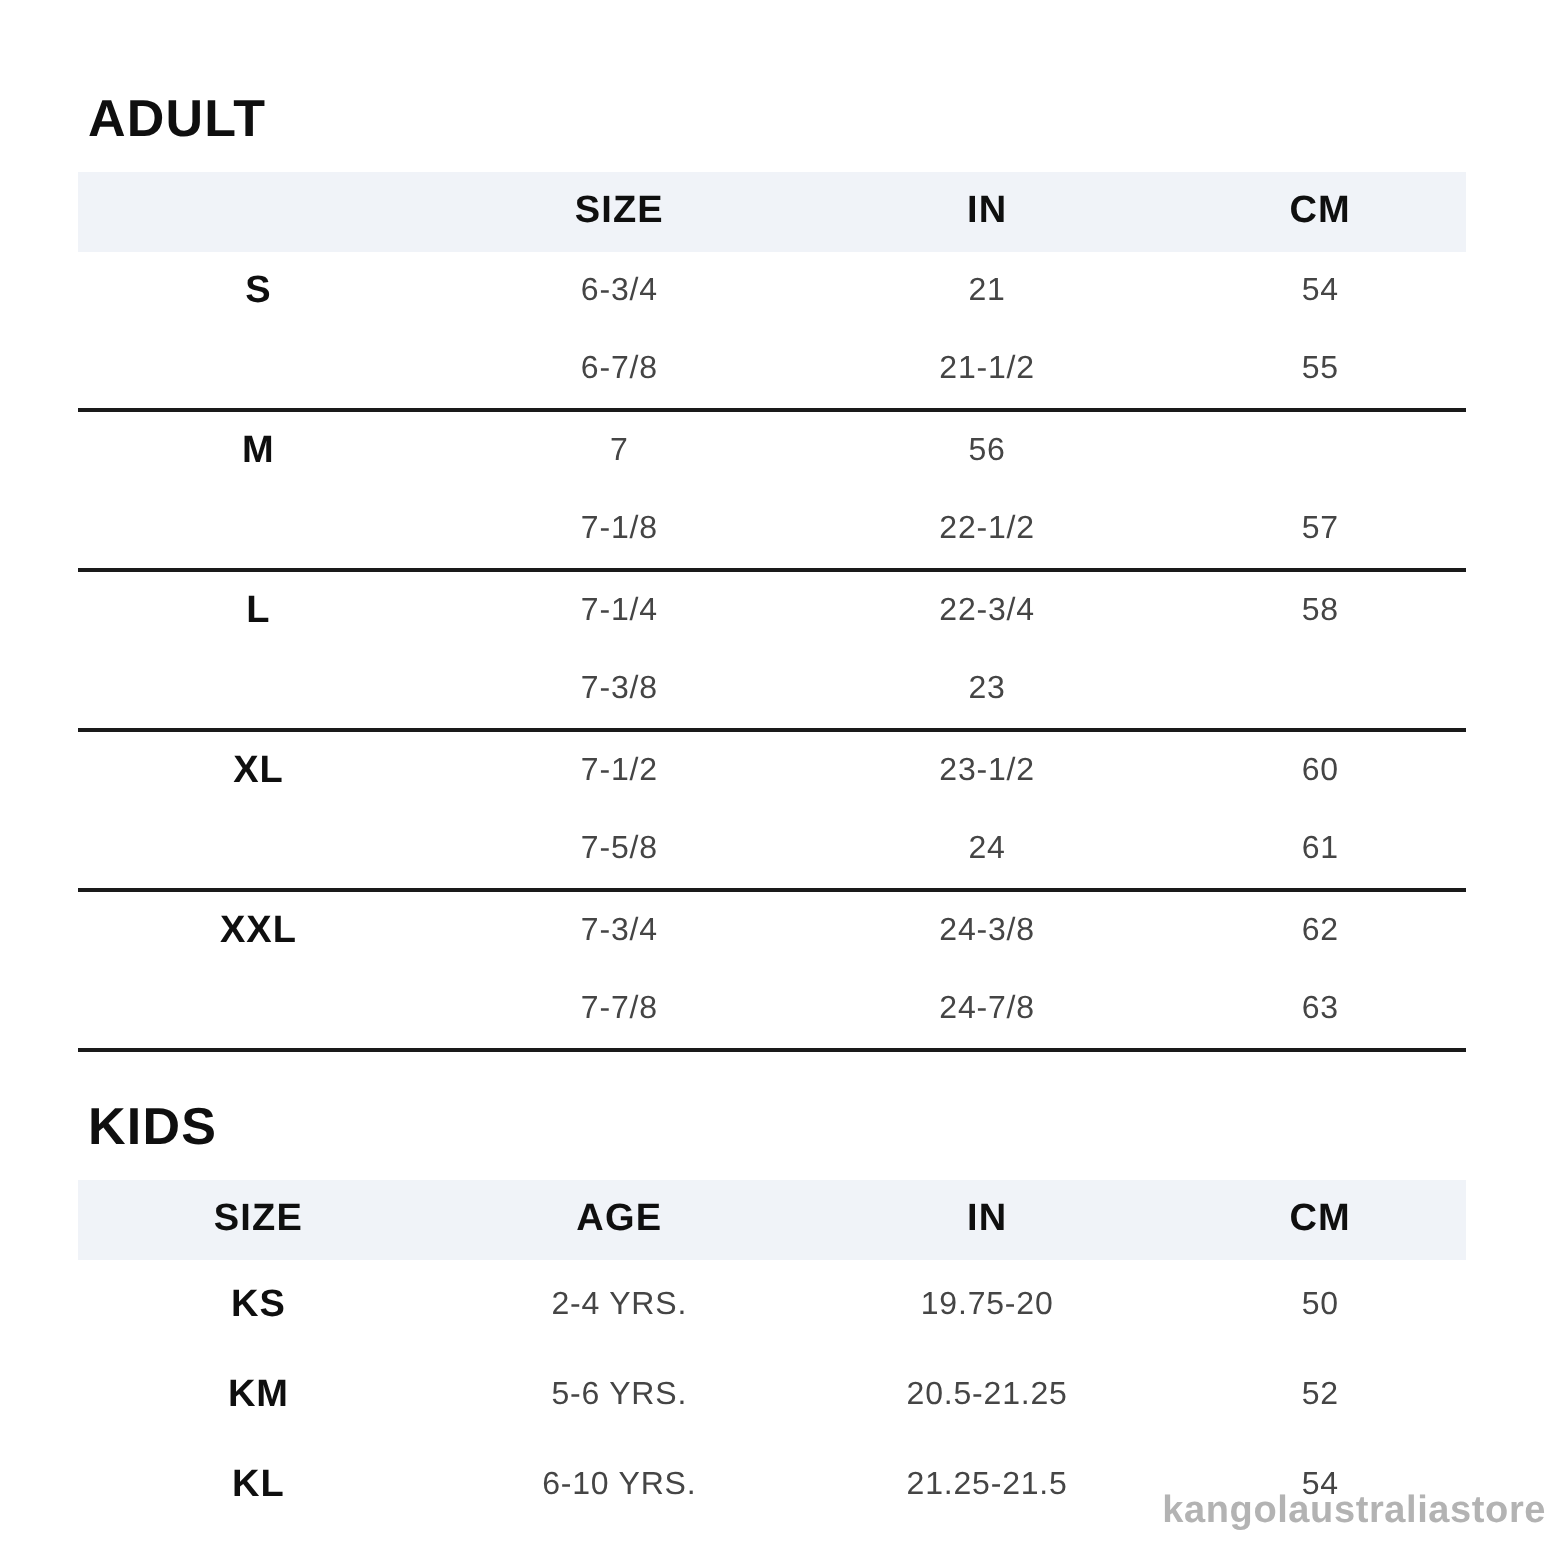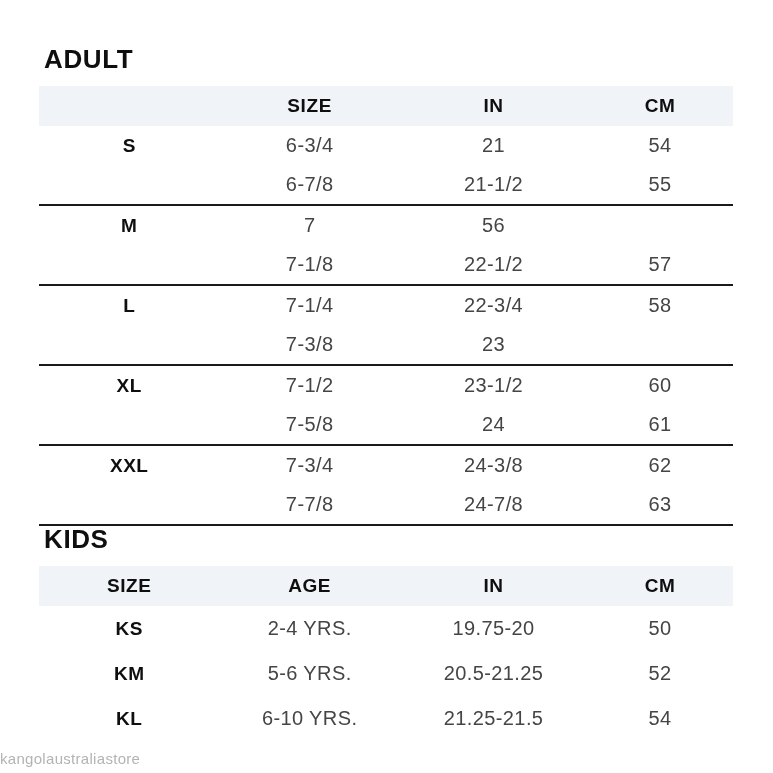--- a/index.html
+++ b/index.html
@@ -26,21 +26,21 @@
     padding: 46px 40px 0 39px;
   }
   .section-title {
     font-size: 26px;
     font-weight: bold;
     color: var(--heading);
     letter-spacing: 0.6px;
     line-height: 1;
     margin: 0 0 14px 5px;
   }
-  .section-title.kids { }
+  .section-title.kids { margin-top: 24px; }
   .thead {
     display: grid;
     grid-template-columns: 26% 26% 27% 21%;
     height: 40px;
     align-items: center;
     background: var(--band);
   }
   .th {
     text-align: center;
     font-size: 19px;
@@ -50,41 +50,42 @@
   }
   .row {
     display: grid;
     grid-template-columns: 26% 26% 27% 21%;
     height: 39px;
     align-items: center;
   }
   .kids-body .row { height: 45px; }
   .cell {
     text-align: center;
-    font-size: 20px;
+    font-size: 16px;
     font-weight: 300;
     letter-spacing: 0.4px;
     color: var(--text);
   }
   .cell.label {
     font-size: 19px;
     font-weight: bold;
     letter-spacing: 0.5px;
     color: var(--heading);
   }
   .group { border-bottom: 2px solid var(--divider); }
   .watermark {
     position: absolute;
     left: 0;
     right: 0;
     bottom: 6px;
-    text-align: left;
-    font-size: 15px;
+    text-align: right;
+    font-size: 19px;
     letter-spacing: 0.3px;
     color: var(--watermark);
+    font-weight: bold;
   }
 </style>
 </head>
 <body>
 
 <div class="page">
 
   <h2 class="section-title">ADULT</h2>
 
   <div class="table">

